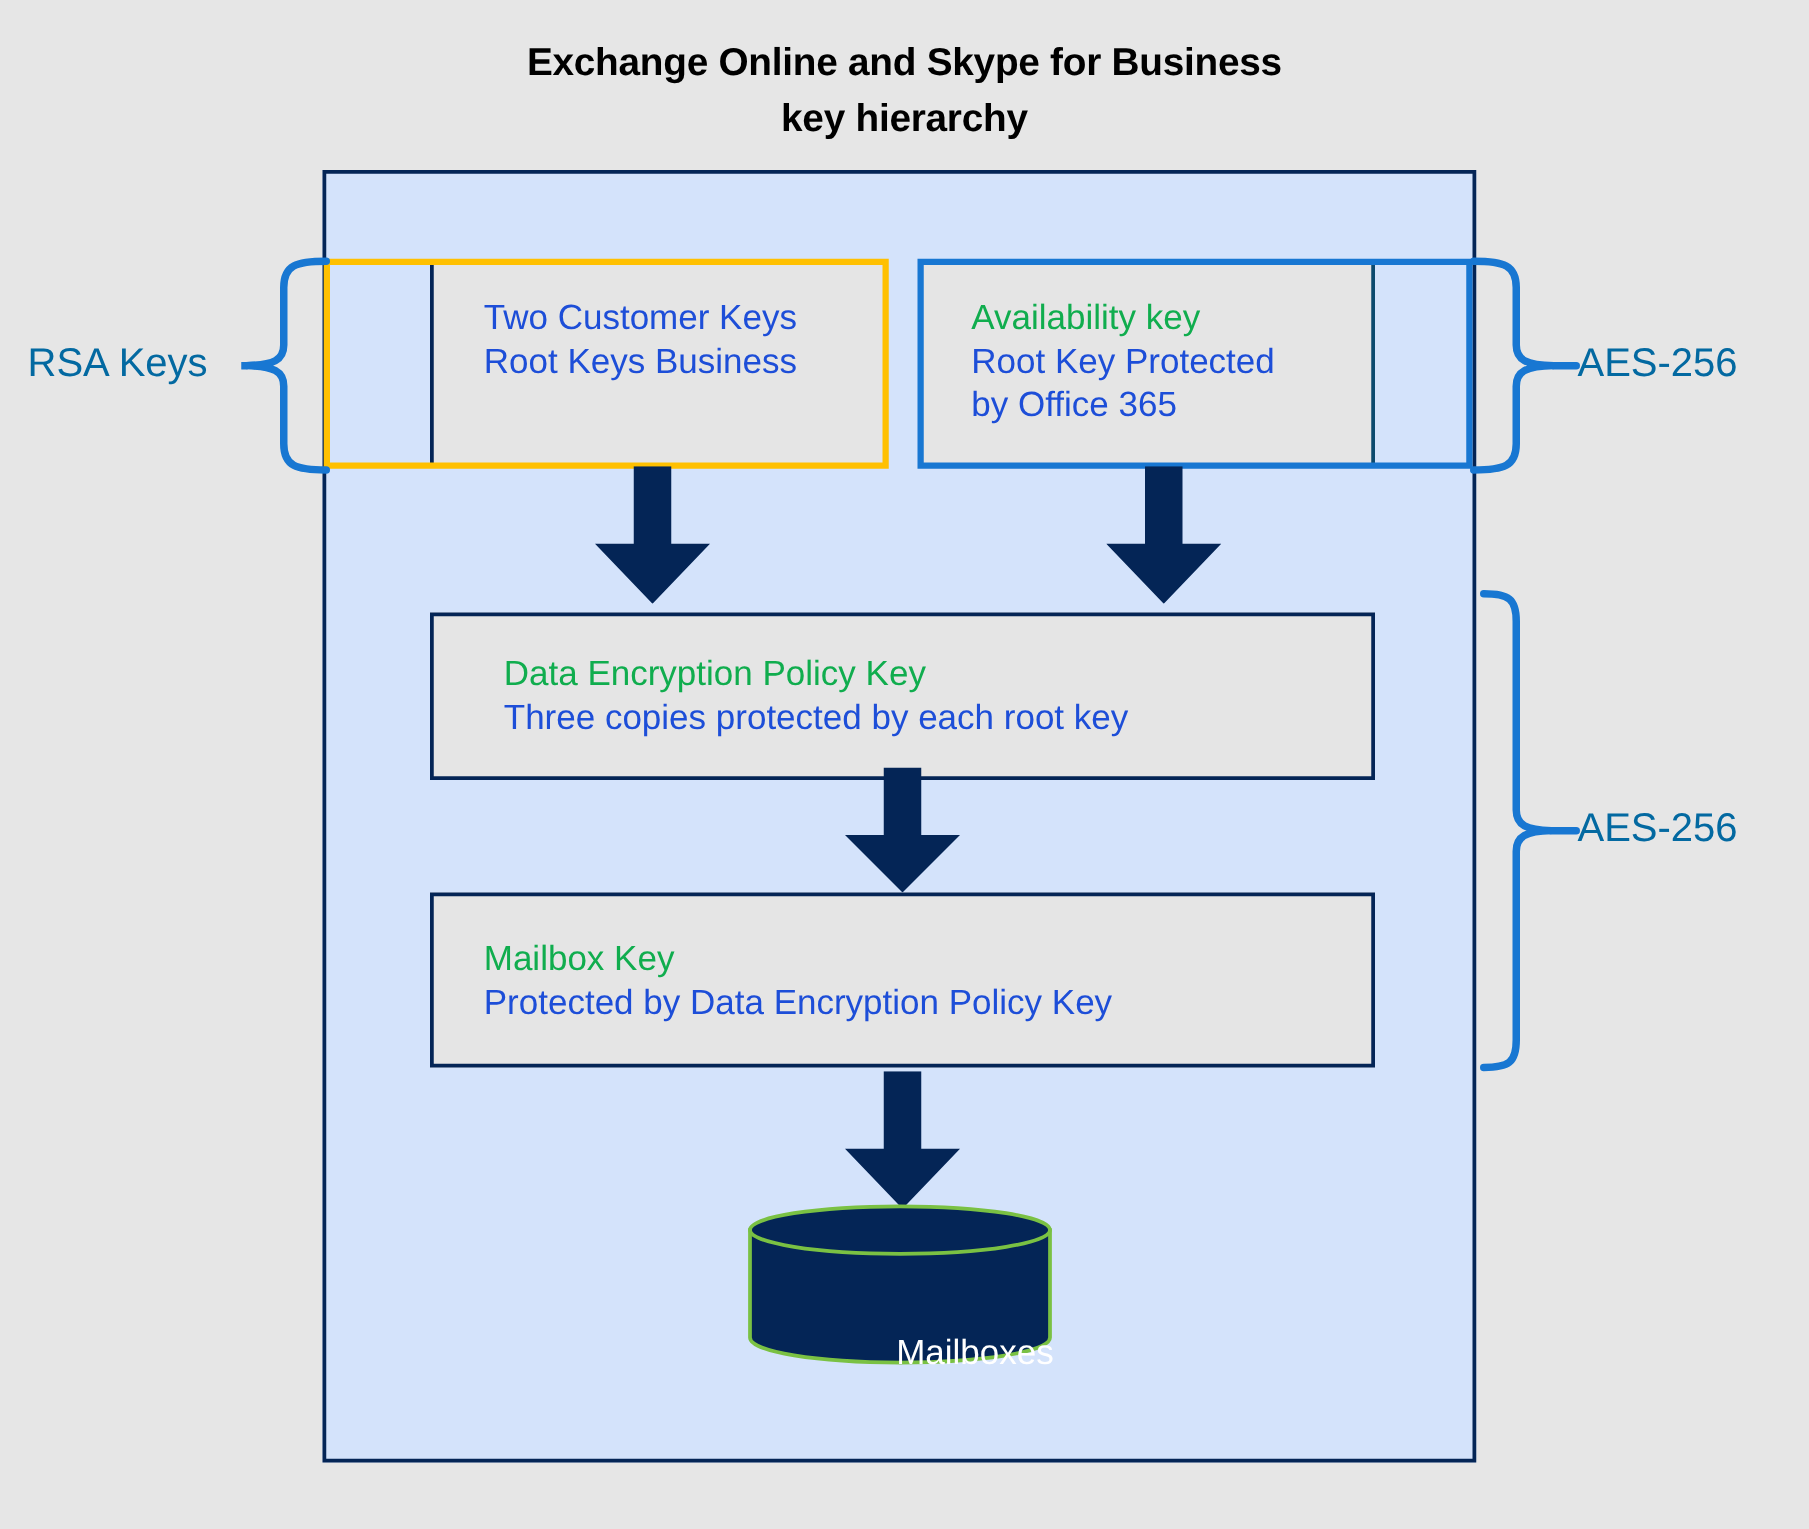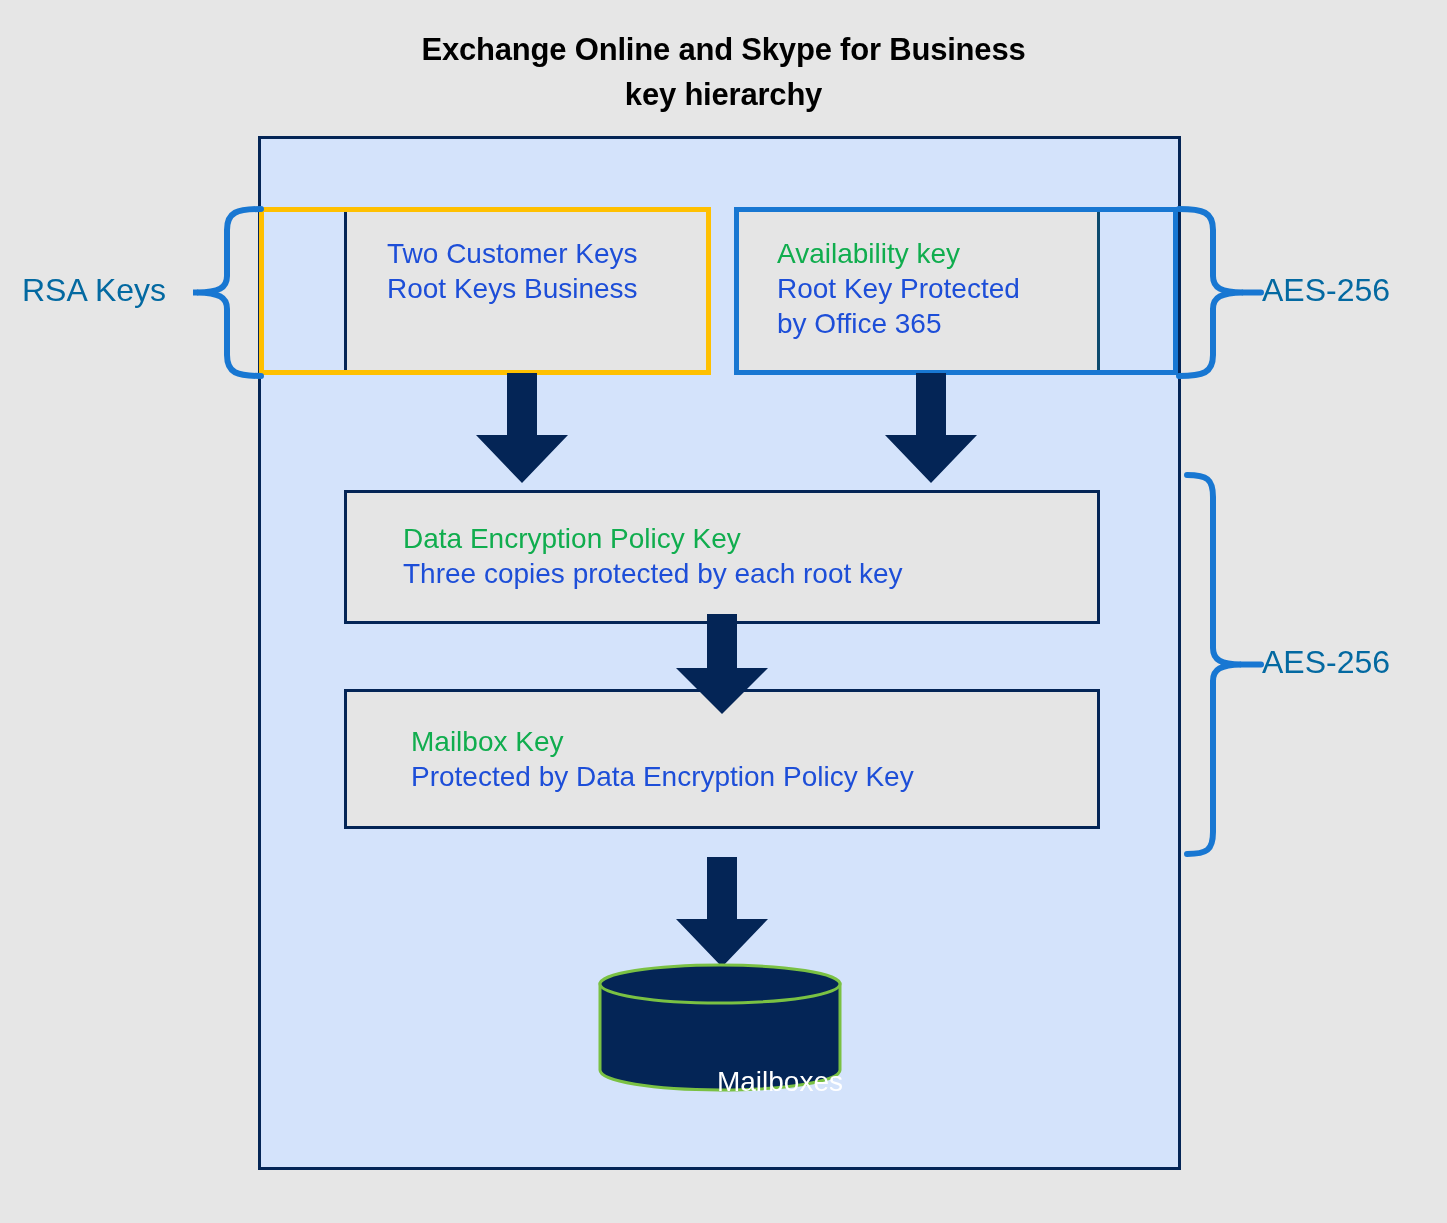--- a/index.html
+++ b/index.html
@@ -90,26 +90,26 @@
     top: 490px;
     width: 756px;
     height: 134px;
     border: 3px solid #042556;
     padding-top: 28px;
     padding-left: 56px;
   }
   
   #box-mailbox-key {
     left: 344px;
-    top: 689px;
+    top: 714px;
     width: 756px;
     height: 140px;
     border: 3px solid #042556;
     padding-top: 32px;
-    padding-left: 64px;
+    padding-left: 40px;
   }
 
   
   .outline-frame {
     position: absolute;
     box-sizing: border-box;
     background: transparent;
     pointer-events: none;
   }
   #frame-customer {

